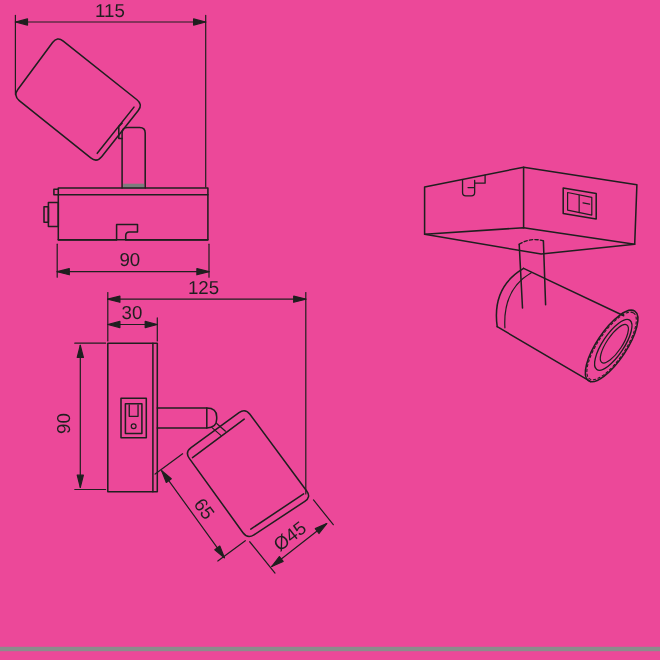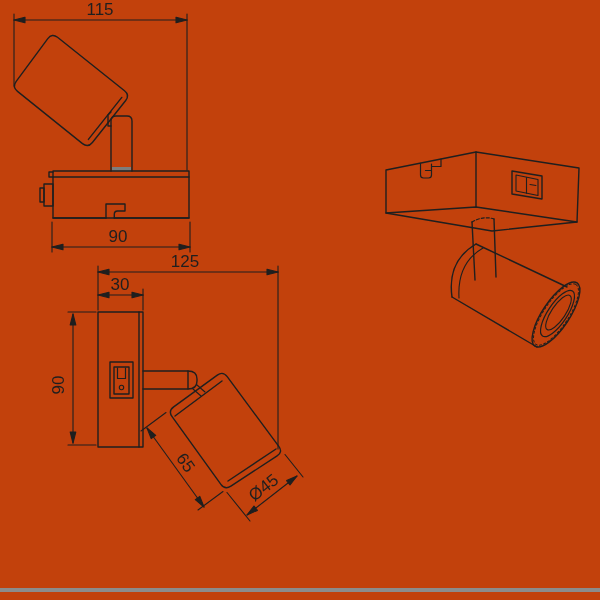--- a/index.html
+++ b/index.html
@@ -1,17 +1,17 @@
 <!DOCTYPE html>
 <html><head>
 <meta charset="utf-8">
 <style>
   html,body{margin:0;padding:0;background:#e8e8e8;}
   .stage{
-    position:relative;width:600px;height:600px;background:#c2410c;
+    position:relative;width:600px;height:600px;background:#ec4899;
     font-family:"Liberation Sans", sans-serif;overflow:hidden;margin:0 auto;
   }
   svg{position:absolute;left:0;top:0;}
   .dim-text{
     font-family:"Liberation Sans", sans-serif;
     font-size:17px;fill:#1f1f1f;
   }
   .footer-bar{position:absolute;left:0;top:588px;width:600px;height:4px;background:#8c8c8c;}
 </style>
 </head>

